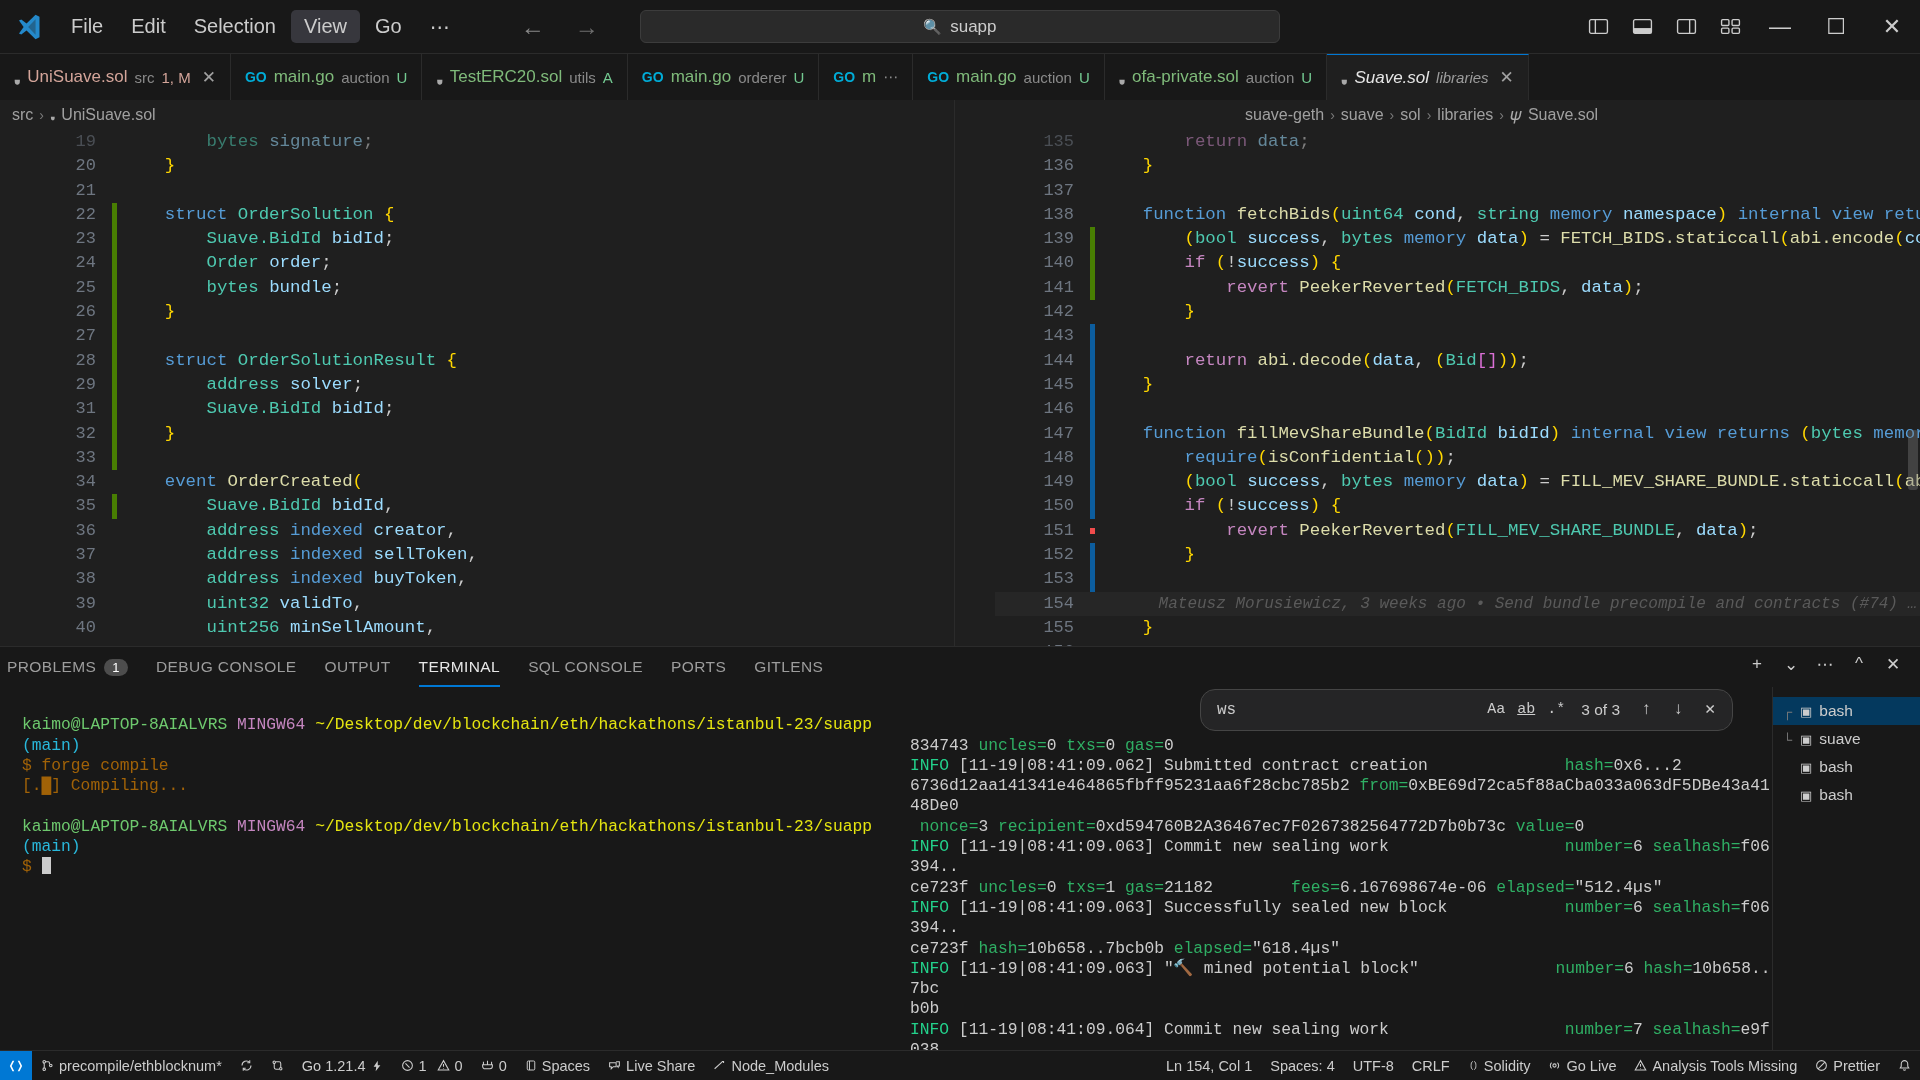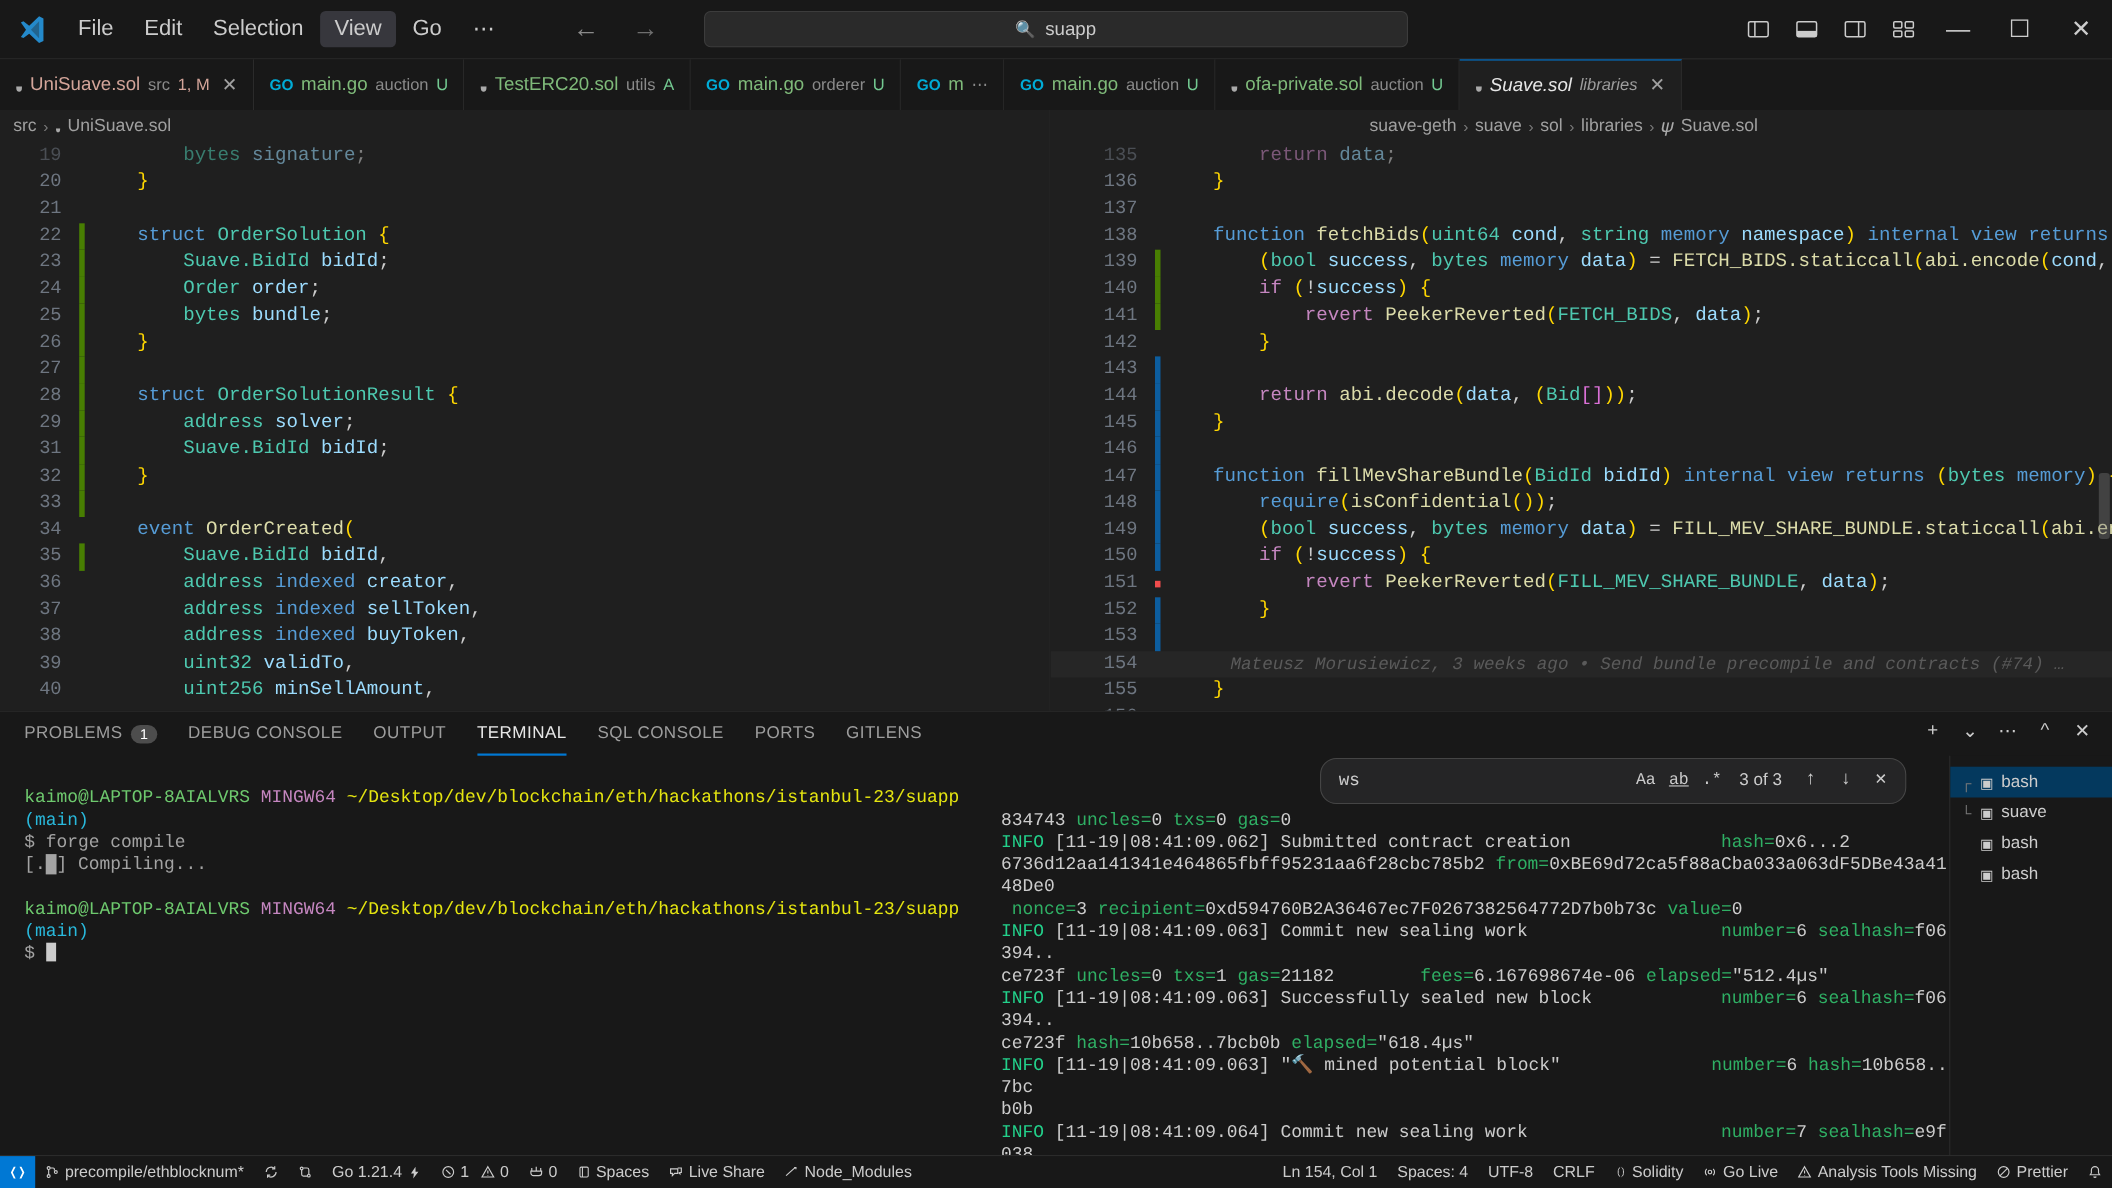--- a/index.html
+++ b/index.html
@@ -73,21 +73,21 @@
   .pane-left { width: 955px; border-right: 1px solid #2b2b2b; }
   .pane-right { flex: 1; }
   .breadcrumb {
     height: 30px; display: flex; align-items: center; gap: 6px; padding-left: 12px;
     font-size: 16px; color: #a0a0a0; flex-shrink: 0; background:#1f1f1f;
   }
   .breadcrumb .sep { color: #7a7a7a; font-size: 14px; }
   .breadcrumb .bc-sol { color:#a9a9a9; font-size:17px; }
   .code-area { flex:1; overflow: hidden; position: relative; background:#1f1f1f; }
   .code-rows { font-family: "Liberation Mono", monospace; font-size: 17.4px; line-height: 24.3px; }
-  .crow { display: flex; height: 24.3px; white-space: pre; }
+  .crow { display: flex; height: 24.3px; white-space: pre; margin-left: 40px; }
   .gutter {
     width: 72px; text-align: right; padding-right: 16px; color: #6e7681;
     flex-shrink:0; font-size: 17px;
   }
   .pane-right .gutter { width: 95px; }
   .gmark { width: 5px; flex-shrink:0; }
   .gmark.green { background: #487e02; }
   .gmark.blue { background: #0c5d9e; }
   .gmark.none { background: transparent; }
   .codetext { padding-left: 6px; }
@@ -104,21 +104,21 @@
   .bry  { color: #ffd700; }
   .brp  { color: #da70d6; }
   .blame { color: #5a5a5a; font-style: italic; font-size:16px; }
 
   .scroll-thumb {
     position:absolute; right: 2px; width: 10px; background: #79797966; border-radius: 3px;
   }
 
   
   .panel { height: 404px; background: #181818; display: flex; flex-direction: column; flex-shrink: 0; border-top: 1px solid #2b2b2b;}
-  .panel-head { height: 40px; display: flex; align-items: flex-start; padding-left: 22px; flex-shrink:0;}
+  .panel-head { height: 40px; display: flex; align-items: flex-start; padding-left: 7px; flex-shrink:0;}
   .ptab {
     font-size: 15.5px; color: #9d9d9d; letter-spacing: .4px; margin-right: 28px;
     height: 40px; display:flex; align-items:center; gap:8px; position: relative;
   }
   .ptab.active { color: #e7e7e7; }
   .ptab.active::after {
     content:''; position:absolute; left: 0; right:0; bottom: 0; height: 2px; background:#0078d4;
   }
   .pbadge {
     background:#4d4d4d; color:#fff; font-size:13px; border-radius:10px;
@@ -130,21 +130,21 @@
   .term-col {
     font-family: "Liberation Mono", monospace; font-size: 16.3px; line-height: 20.3px;
     padding: 8px 0 0 22px; white-space: pre-wrap; word-break: break-all;
   }
   .term-left { width: 900px; flex-shrink:0; }
   .term-right { flex: 1; padding-left: 10px; position: relative; overflow: hidden;}
   .t-user { color: #6ec96e; }
   .t-mingw { color: #c586c0; }
   .t-path { color: #e5e510; }
   .t-branch { color: #29b8db; }
-  .t-white { color: #a3a3a3; }
+  .t-white { color: #a16207; }
   .t-info { color: #23d18b; }
   .t-key { color: #2faf64; }
   .cursor-blk { display:inline-block; width:9px; height:17px; background:#cccccc; vertical-align:-3px;}
 
   
   .findwidget {
     position: absolute; top: 2px; left: 300px; width: 533px; height: 42px;
     background: #252526; border: 1px solid #454545; border-radius: 15px;
     display: flex; align-items: center; padding: 0 10px; gap: 8px; z-index: 5;
   }

